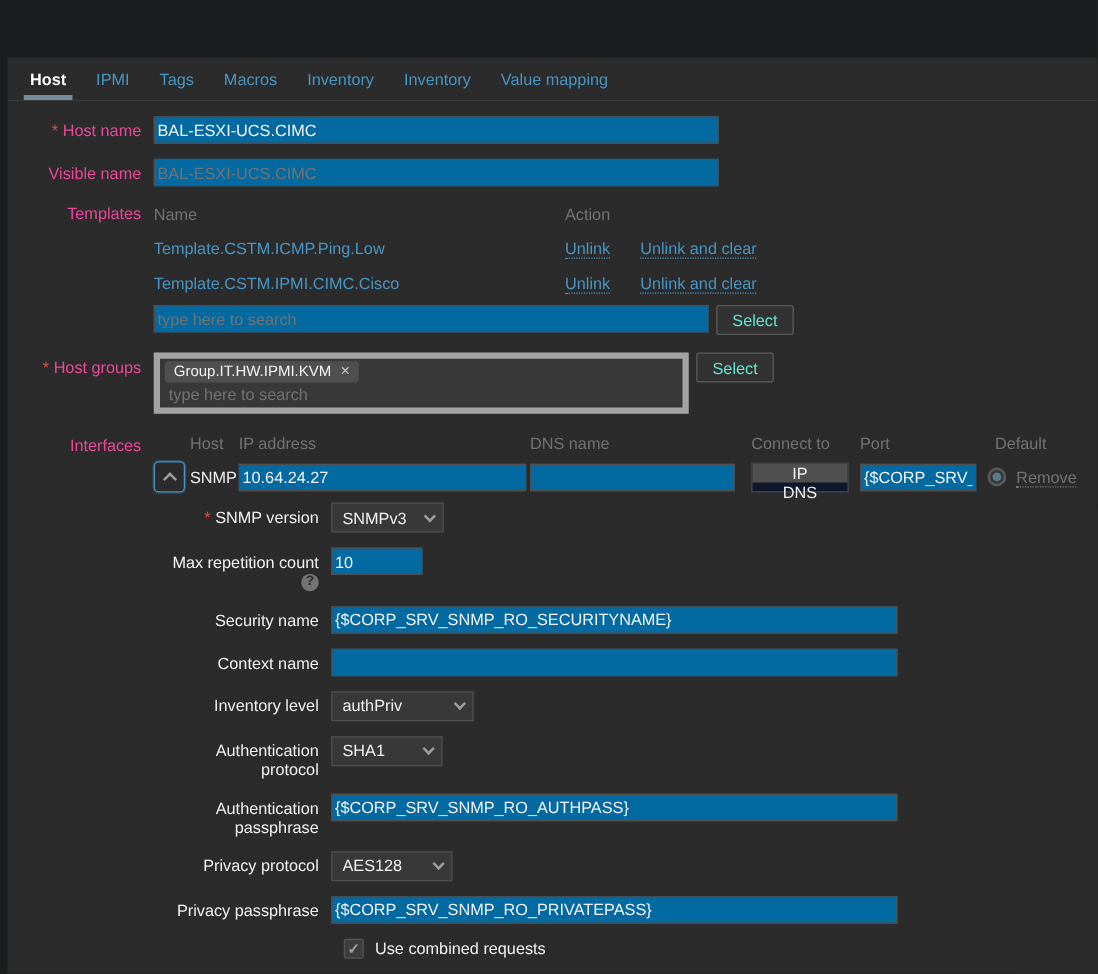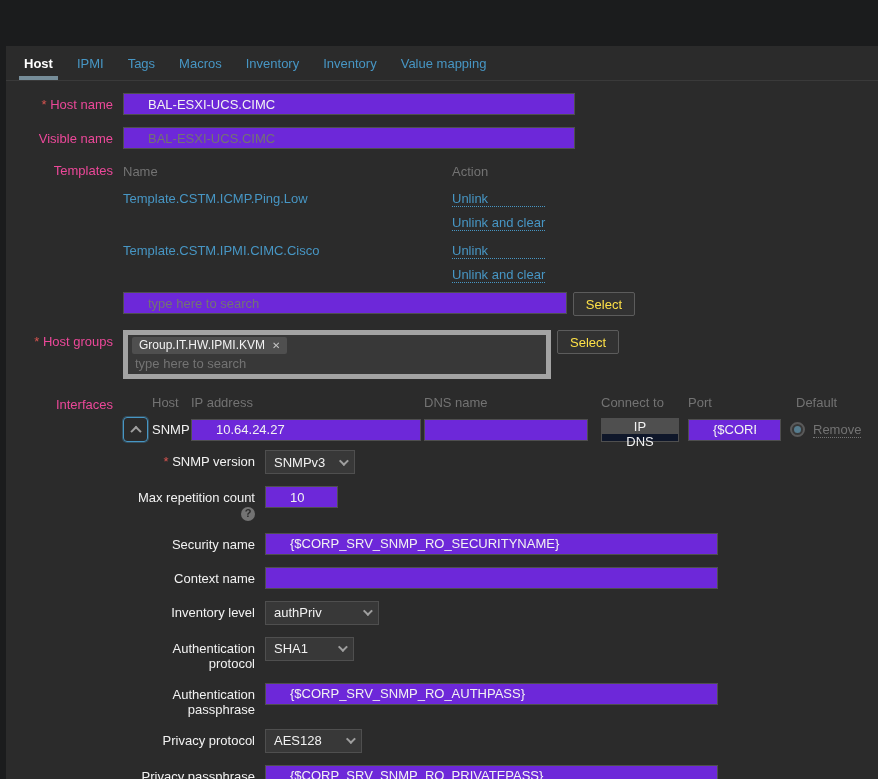--- a/index.html
+++ b/index.html
@@ -14,38 +14,38 @@
   .tab.active { color:#ffffff; font-weight:bold; }
   .tab.active::after { content:""; position:absolute; left:-5px; right:-5px; bottom:0; height:4px; background:#768d99; }
 
   
   .form { padding-top:12px; font-size:13px; color:#f2f2f2; }
   .form-row { display:flex; margin-bottom:12px; }
   .row-label { width:117px; min-width:117px; text-align:right; padding-right:10px; padding-top:4px; color:#ec4899; line-height:15px; }
   .req::before { content:"* "; color:#d75450; }
   .muted { color:#737373; }
 
-  .input { background:#6d28d9; border:1px solid #4f4f4f; color:#f2f2f2; font-size:13px;
-           height:22px; padding:0 24px; font-family:"Liberation Sans",sans-serif; }
+  .input { background:#0369a1; border:1px solid #4f4f4f; color:#f2f2f2; font-size:13px;
+           height:22px; padding:0 2px; font-family:"Liberation Sans",sans-serif; }
   .input::placeholder { color:#737373; }
   .w-main { width:452px; }
   textarea.input { height:46px; resize:none; padding-top:3px; }
 
-  .btn { background:#323232; border:1px solid #5c5c5c; color:#fde047; font-size:13px; height:24px;
+  .btn { background:#323232; border:1px solid #5c5c5c; color:#5eead4; font-size:13px; height:24px;
          padding:0 12px; margin-left:6px; border-radius:2px; cursor:pointer; font-family:"Liberation Sans",sans-serif; }
 
   a.link { color:#4796c4; text-decoration:none; cursor:pointer; }
   a.link.dotted { border-bottom:1px dotted #4796c4; }
   a.link.disabled { color:#737373; border-bottom:1px dotted #737373; }
 
   
   .tpl-block { width:512px; }
   .tpl-head, .tpl-row { display:flex; margin-bottom:9px; padding-top:3px; }
   .tpl-col-name { width:329px; }
-  .tpl-actions { display:flex; gap:8px;flex-direction:column; }
+  .tpl-actions { display:flex; gap:24px; }
   .tpl-search { display:flex; margin-top:2px; }
 
   
   .multiselect { width:428px; min-height:36px; background:#383838; border:5px solid #a3a3a3; padding:2px 6px 3px 4px; }
   .chip { display:inline-flex; align-items:center; gap:7px; background:#4f4f4f; color:#f2f2f2;
           font-size:12px; padding:1px 7px 2px 7px; border-radius:2px; cursor:default; }
   .chip-x { color:#c5c5c5; font-size:10px; cursor:pointer; }
   .ms-placeholder { color:#737373; font-size:13px; margin-top:2px; margin-left:3px; }
 
   

